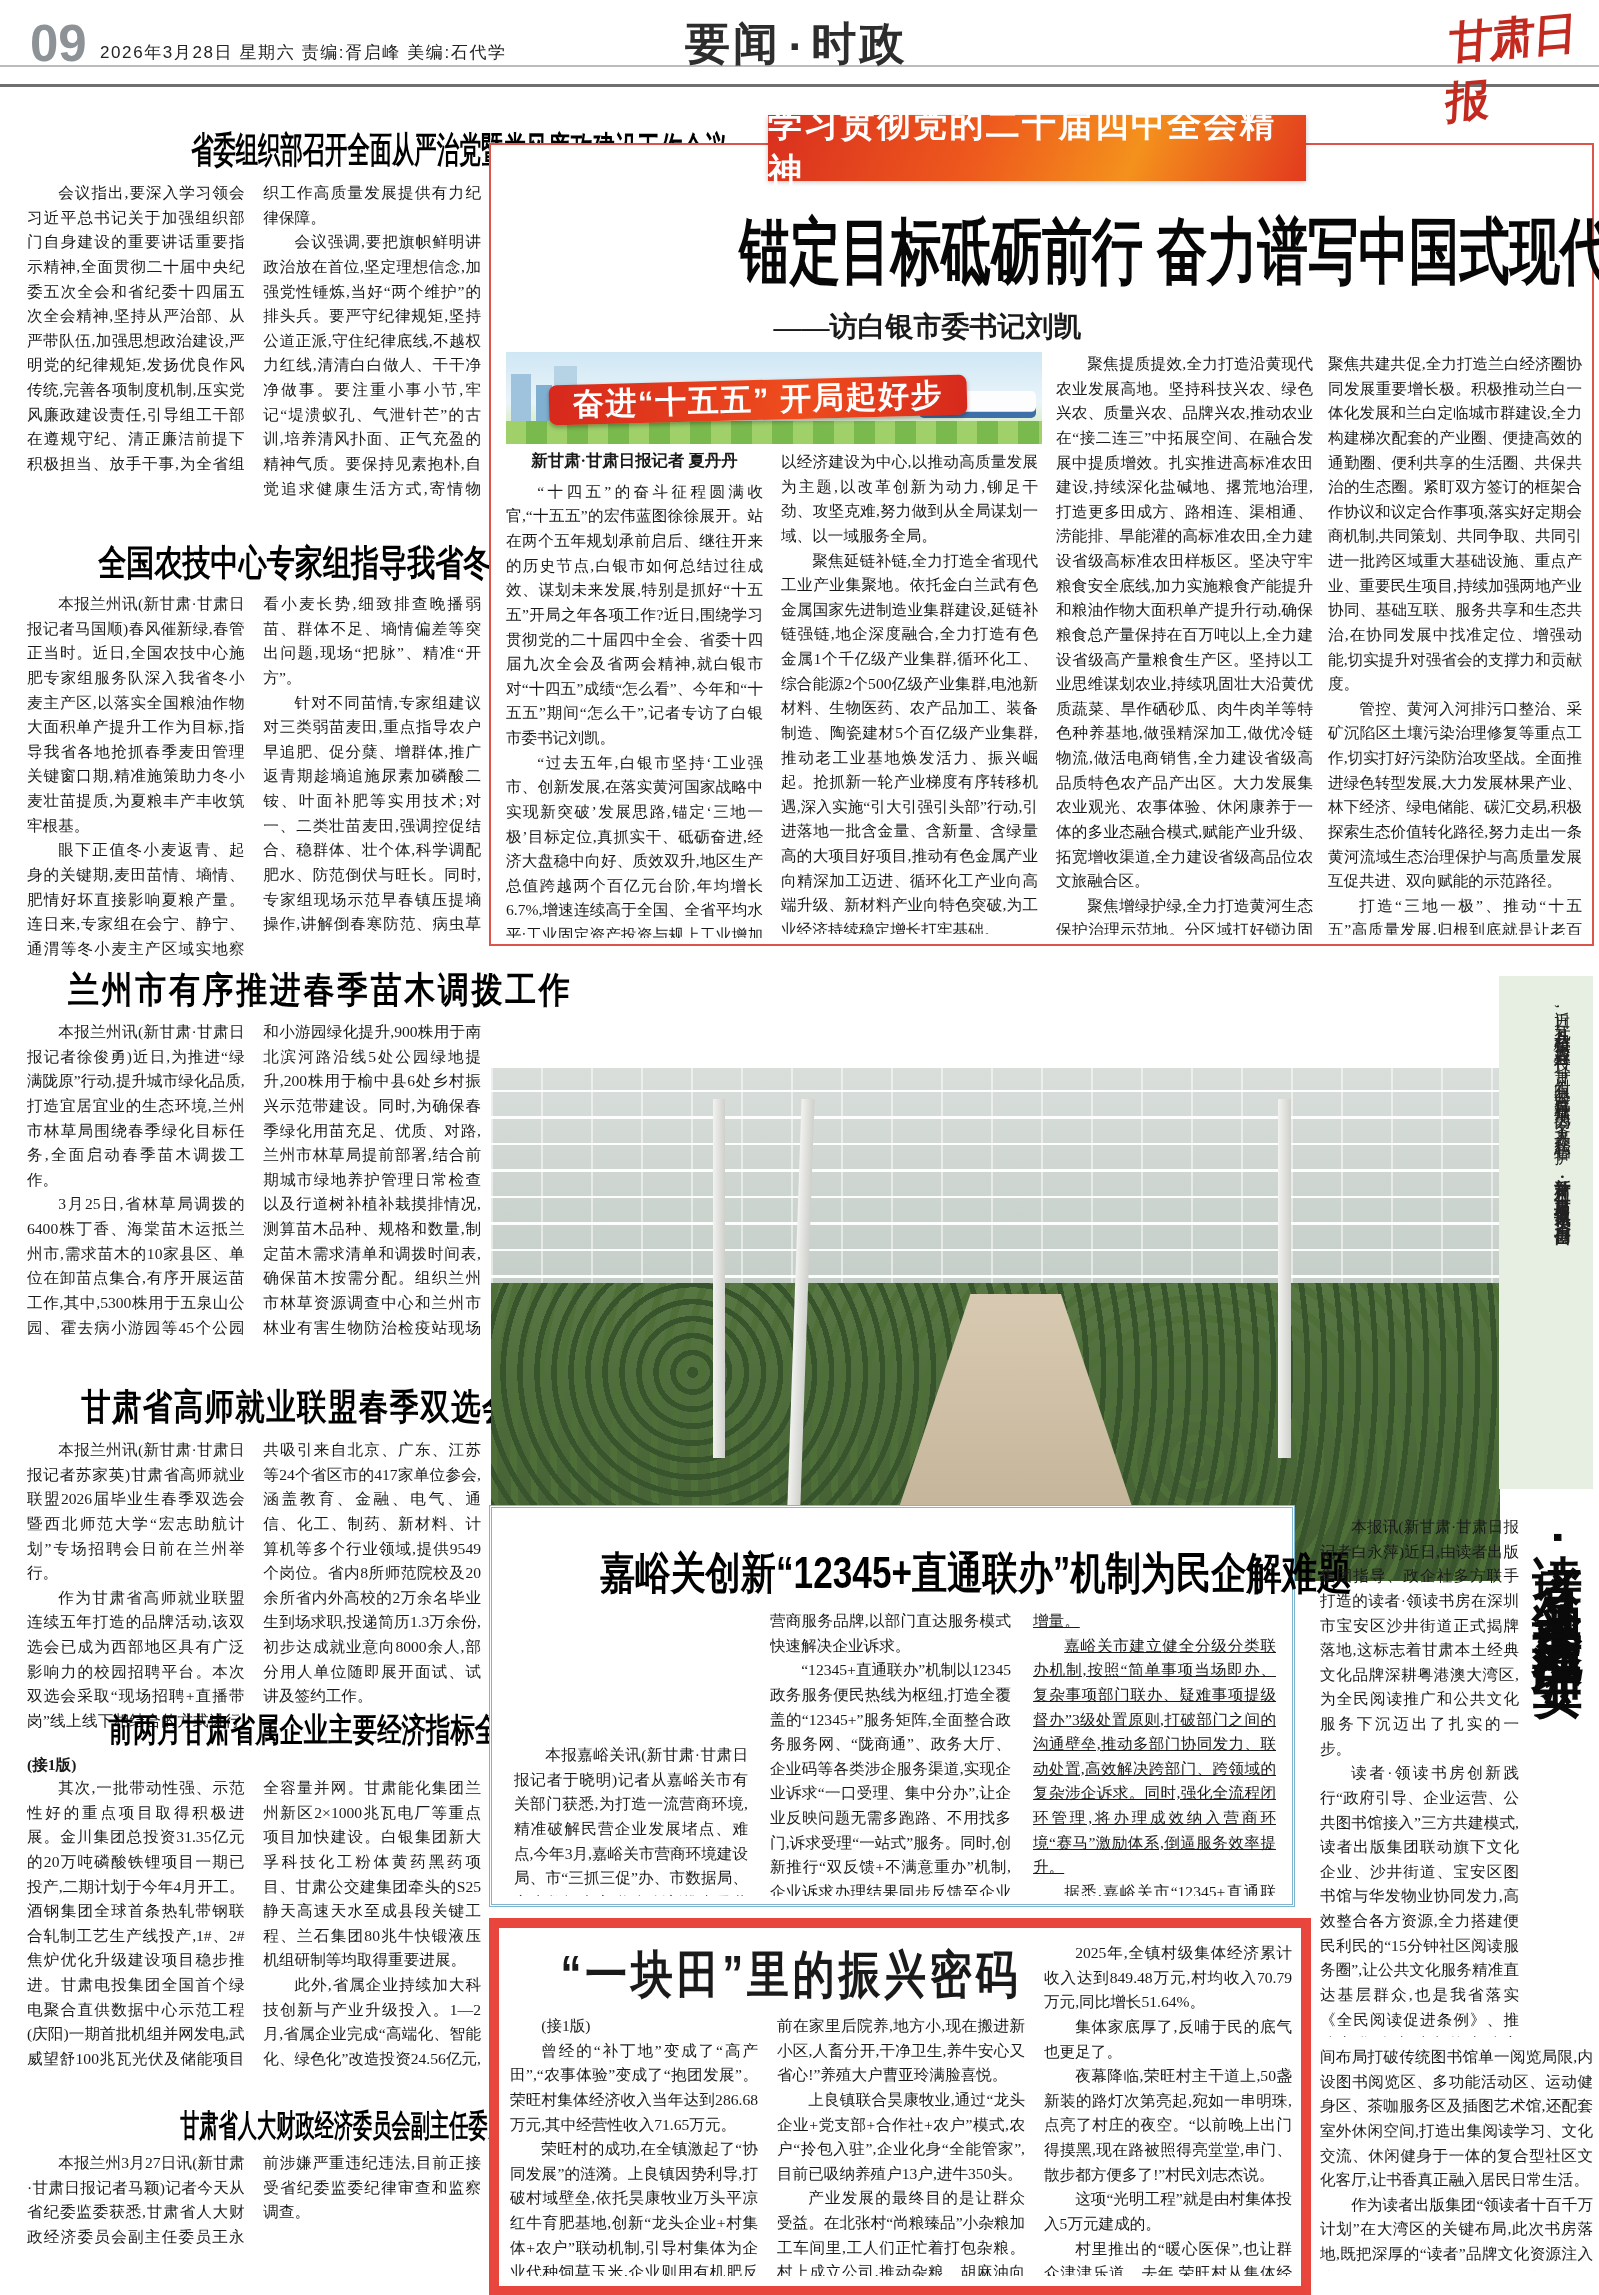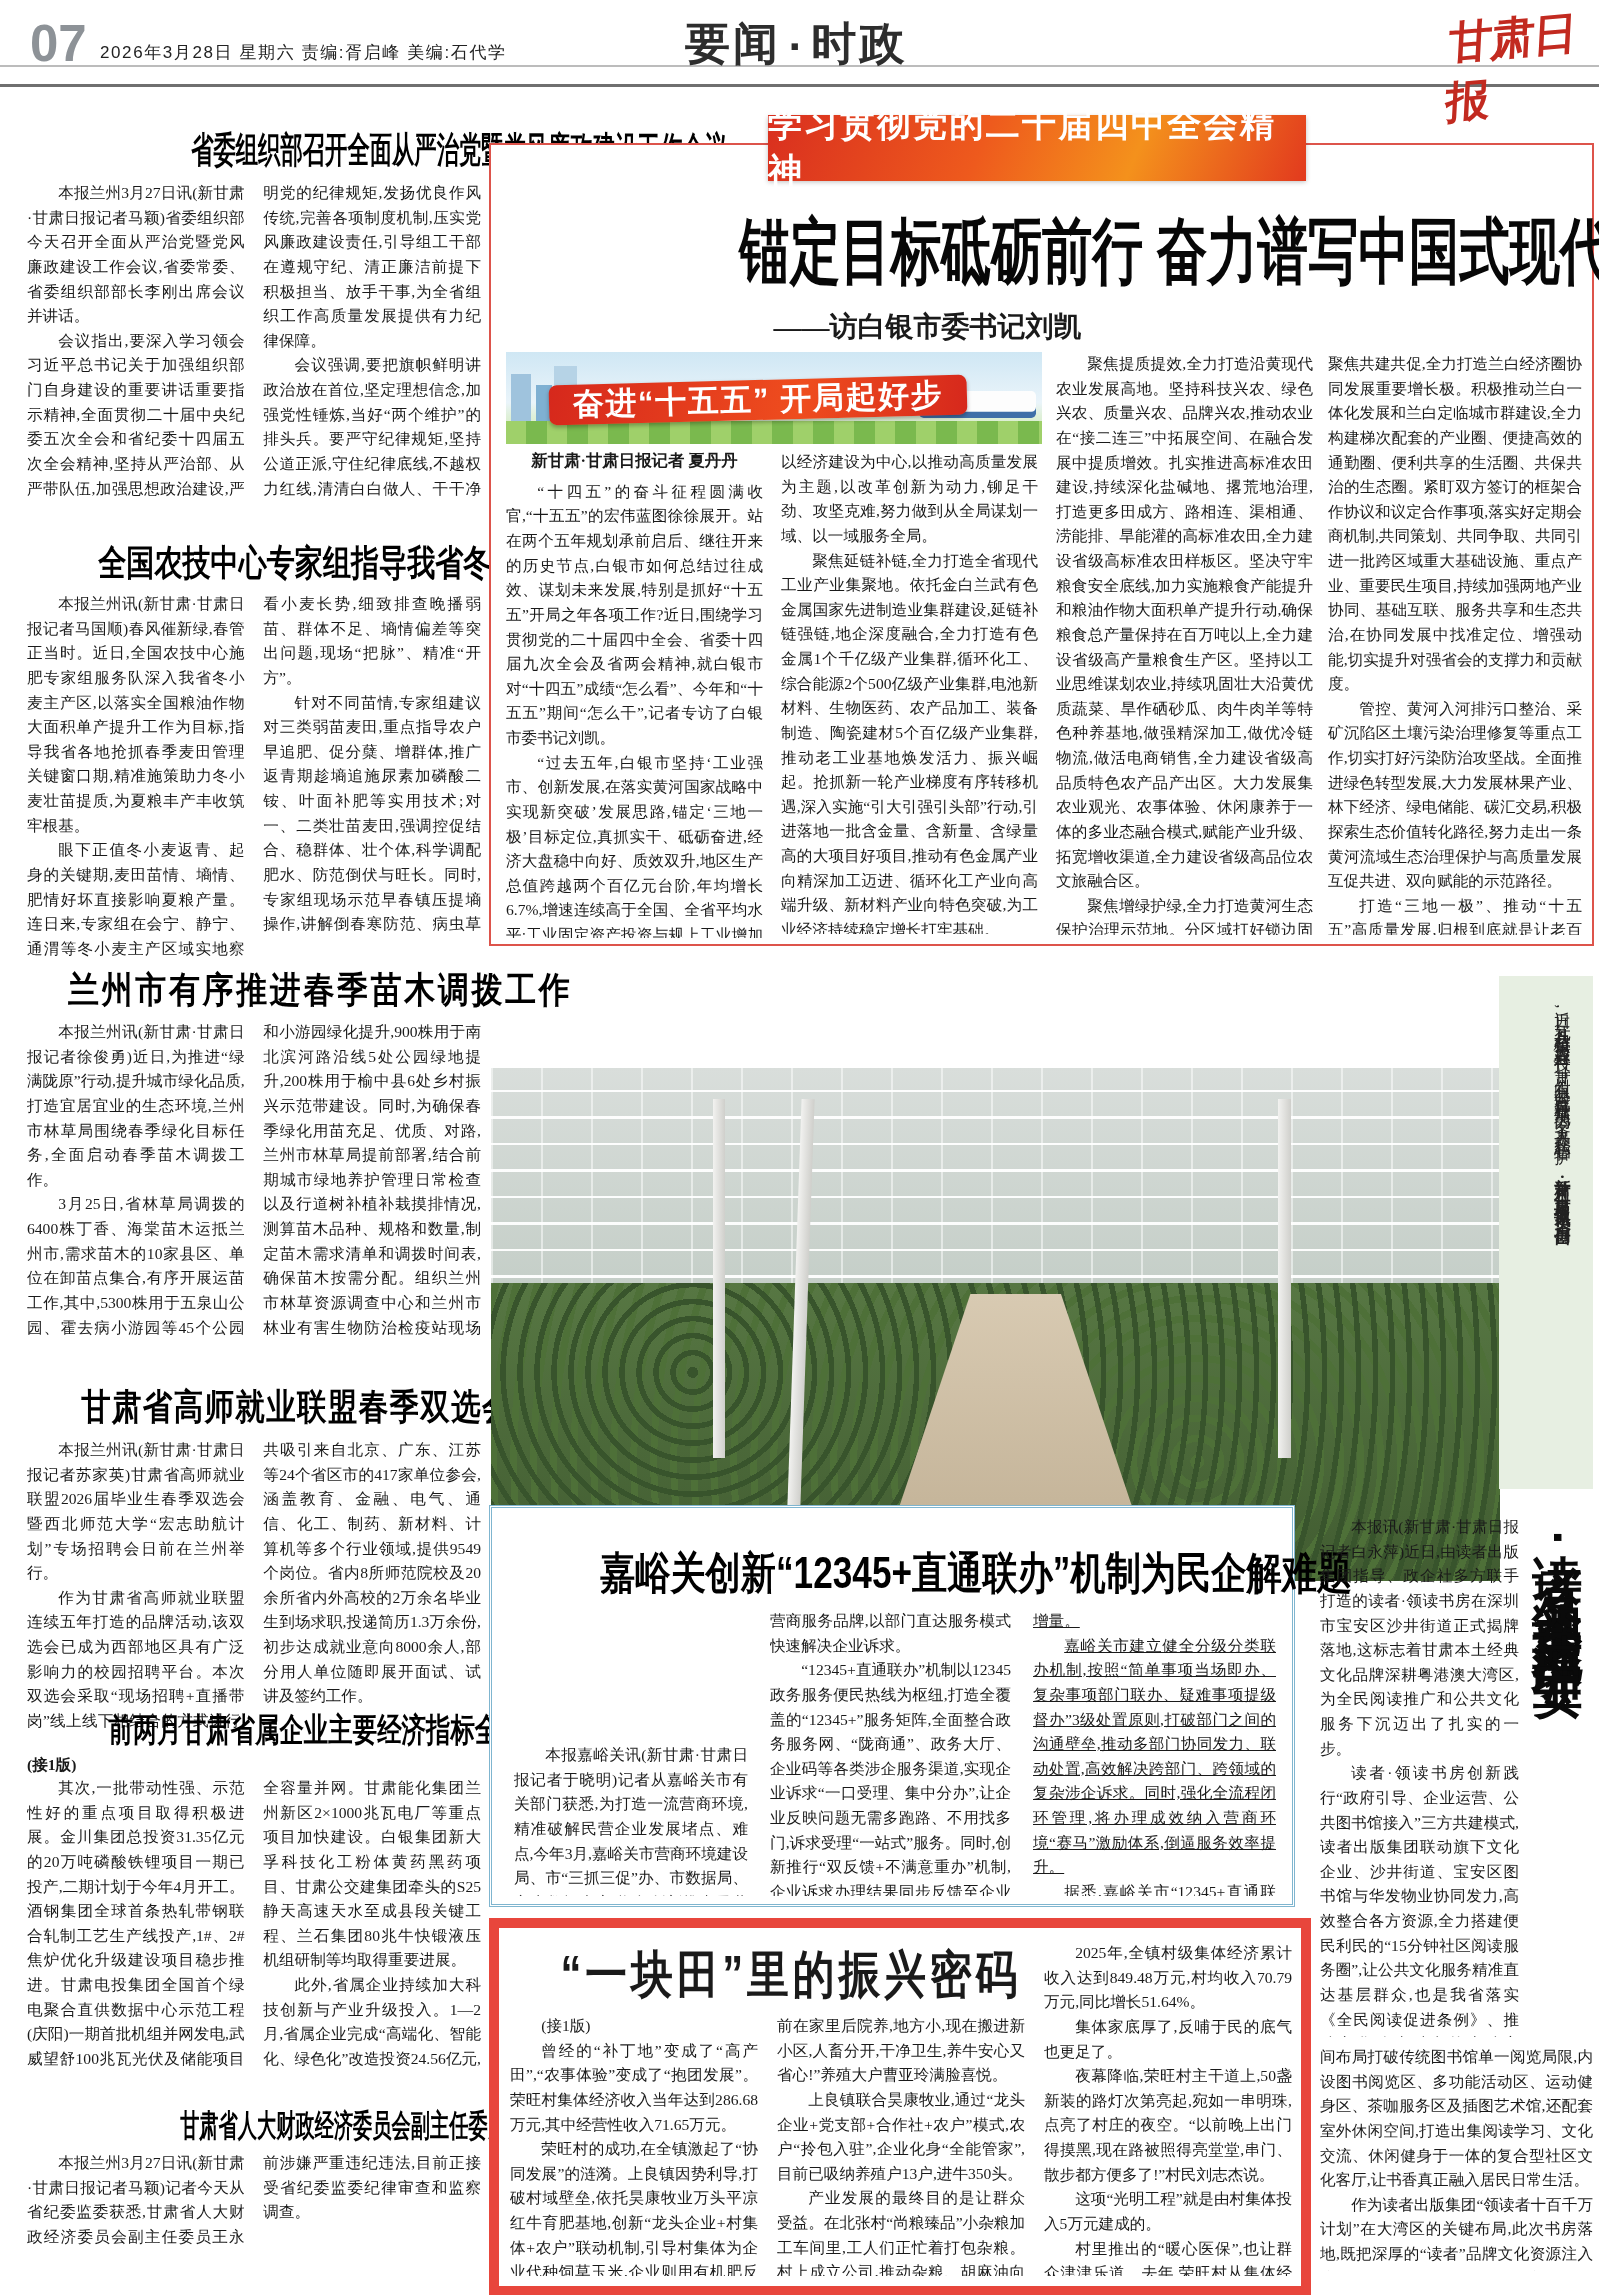--- a/index.html
+++ b/index.html
@@ -78,28 +78,27 @@
 <body>
 
 <div id="page" data-name="newspaper-page">
 
   <div class="abs" style="left:0;top:65px;width:1600px;" data-name="header-rule-thin">
       <div class="hr-thin"></div>
     </div>
   <div class="abs" style="left:0;top:84px;width:1600px;" data-name="header-rule-thick">
       <div class="hr-thick"></div>
     </div>
-  <div class="abs pagenum" style="left:30px;top:14px;" data-name="page-number">07</div>
+  <div class="abs pagenum" style="left:30px;top:14px;" data-name="page-number">09</div>
   <div class="abs dateline" style="left:100px;top:41px;" data-name="dateline">2026年3月28日  星期六  责编:胥启峰  美编:石代学</div>
   <div class="abs section-title" style="left:685px;top:14px;" data-name="section-title">要闻·时政</div>
   <div class="abs masthead" style="left:1447px;top:7.8px;" data-name="masthead-logo">甘肃日报</div>
 
   <div class="abs atitle" style="left:27px;top:126px;width:454px;font-size:36px;" data-name="article-title-org-meeting"><span>省委组织部召开全面从严治党暨党风廉政建设工作会议</span></div>
   <div class="abs body-text twocol" style="left:27px;top:181px;width:454px;height:335px;" data-name="article-body-org-meeting">
-      <p data-name="paragraph">本报兰州3月27日讯(新甘肃·甘肃日报记者马颖)省委组织部今天召开全面从严治党暨党风廉政建设工作会议,省委常委、省委组织部部长李刚出席会议并讲话。</p>
       <p data-name="paragraph">会议指出,要深入学习领会习近平总书记关于加强组织部门自身建设的重要讲话重要指示精神,全面贯彻二十届中央纪委五次全会和省纪委十四届五次全会精神,坚持从严治部、从严带队伍,加强思想政治建设,严明党的纪律规矩,发扬优良作风传统,完善各项制度机制,压实党风廉政建设责任,引导组工干部在遵规守纪、清正廉洁前提下积极担当、放手干事,为全省组织工作高质量发展提供有力纪律保障。</p>
       <p data-name="paragraph">会议强调,要把旗帜鲜明讲政治放在首位,坚定理想信念,加强党性锤炼,当好“两个维护”的排头兵。要严守纪律规矩,坚持公道正派,守住纪律底线,不越权力红线,清清白白做人、干干净净做事。要注重小事小节,牢记“堤溃蚁孔、气泄针芒”的古训,培养清风扑面、正气充盈的精神气质。要保持见素抱朴,自觉追求健康生活方式,寄情物外、涵养心性,滋养为政之德,锻造优良作风,始终保持共产党人的朴素本色。要严格家教家风,管好家人亲属和身边人身边事,做到自身正、家人廉、家风纯。</p>
     </div>
 
   <div class="abs atitle" style="left:27px;top:539px;width:454px;font-size:36px;" data-name="article-title-wheat"><span style="transform:scaleX(0.78);">全国农技中心专家组指导我省冬小麦春管</span></div>
   <div class="abs body-text twocol" style="left:27px;top:592px;width:454px;height:379px;" data-name="article-body-wheat">
       <p data-name="paragraph">本报兰州讯(新甘肃·甘肃日报记者马国顺)春风催新绿,春管正当时。近日,全国农技中心施肥专家组服务队深入我省冬小麦主产区,以落实全国粮油作物大面积单产提升工作为目标,指导我省各地抢抓春季麦田管理关键窗口期,精准施策助力冬小麦壮苗提质,为夏粮丰产丰收筑牢根基。</p>
       <p data-name="paragraph">眼下正值冬小麦返青、起身的关键期,麦田苗情、墒情、肥情好坏直接影响夏粮产量。连日来,专家组在会宁、静宁、通渭等冬小麦主产区域实地察看小麦长势,细致排查晚播弱苗、群体不足、墒情偏差等突出问题,现场“把脉”、精准“开方”。</p>
       <p data-name="paragraph">针对不同苗情,专家组建议对三类弱苗麦田,重点指导农户早追肥、促分蘖、增群体,推广返青期趁墒追施尿素加磷酸二铵、叶面补肥等实用技术;对一、二类壮苗麦田,强调控促结合、稳群体、壮个体,科学调配肥水、防范倒伏与旺长。同时,专家组现场示范早春镇压提墒操作,讲解倒春寒防范、病虫草害绿色防控要点,把技术送到农户家门口、麦田里。</p>
     </div>

